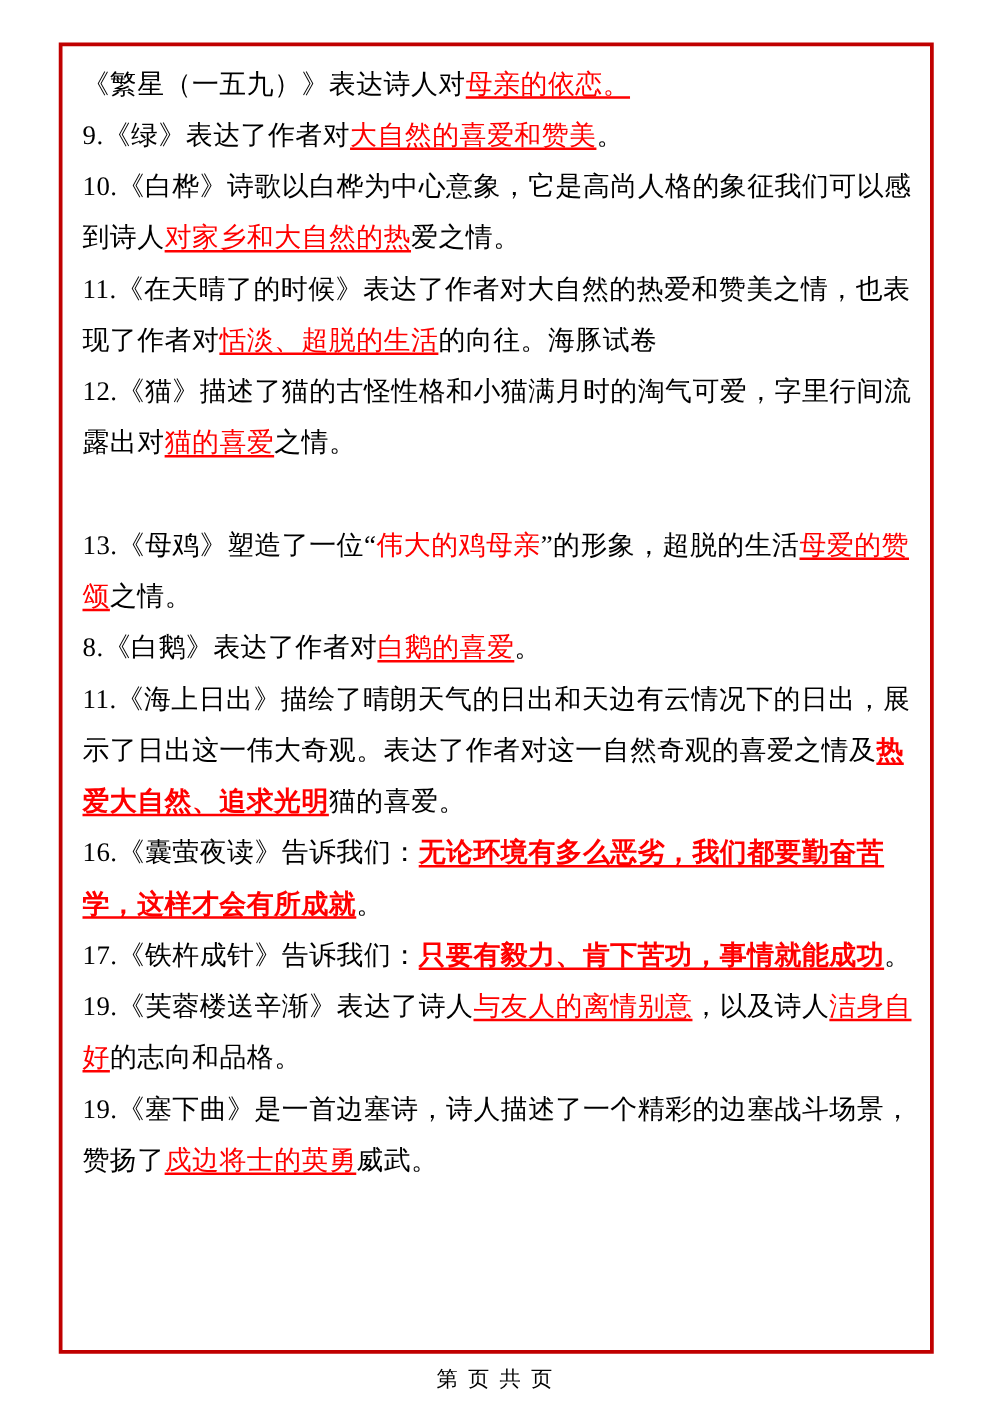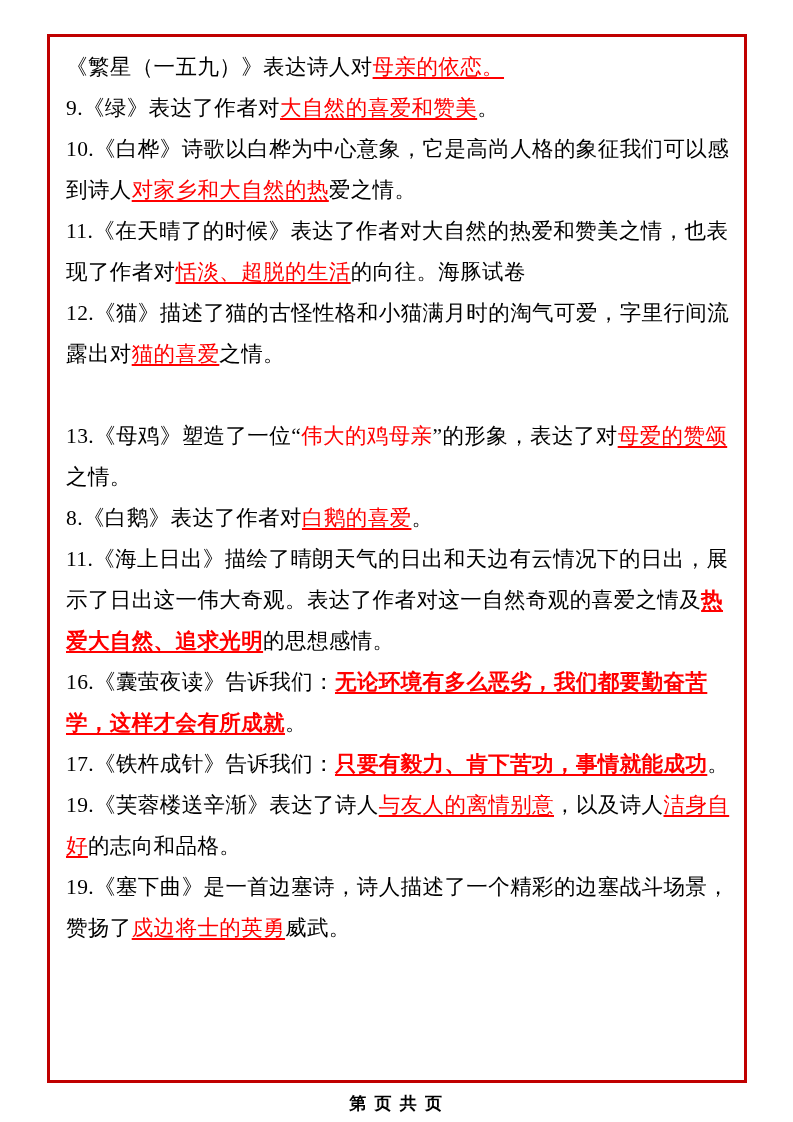--- a/index.html
+++ b/index.html
@@ -62,38 +62,37 @@
   .footer {
     position: absolute;
     left: 0;
     top: 1092px;
     width: 793px;
     text-align: center;
     font-size: 17px;
     letter-spacing: 2px;
     color: #000000;
     font-family: "Liberation Serif", "DejaVu Serif", serif;
-    font-weight: bold;
   }
 </style>
 </head>
 <body>
 
 <div class="page">
   <div class="doc-box">
     <div class="lines" id="lines-container">
         <div class="para"><span>《繁星（一五九）》表达诗人对</span><span class="red-ul">母亲的依恋。</span></div>
         <div class="para"><span>9.《绿》表达了作者对</span><span class="red-ul">大自然的喜爱和赞美</span><span>。</span></div>
         <div class="para"><span>10.《白桦》诗歌以白桦为中心意象，它是高尚人格的象征我们可以感到诗人</span><span class="red-ul">对家乡和大自然的热</span><span>爱之情。</span></div>
         <div class="para"><span>11.《在天晴了的时候》表达了作者对大自然的热爱和赞美之情，也表现了作者对</span><span class="red-ul">恬淡、超脱的生活</span><span>的向往。海豚试卷</span></div>
         <div class="para"><span>12.《猫》描述了猫的古怪性格和小猫满月时的淘气可爱，字里行间流露出对</span><span class="red-ul">猫的喜爱</span><span>之情。</span></div>
         <div class="para spacer"></div>
-        <div class="para"><span>13.《母鸡》塑造了一位“</span><span class="bold-red">伟大的鸡母亲</span><span>”的形象，表达了对</span><span class="red-ul">母爱的赞颂</span><span>之情。</span></div>
+        <div class="para"><span>13.《母鸡》塑造了一位“</span><span class="bold-red">伟大的鸡母亲</span><span>”的形象，超脱的生活</span><span class="red-ul">母爱的赞颂</span><span>之情。</span></div>
         <div class="para"><span>8.《白鹅》表达了作者对</span><span class="red-ul">白鹅的喜爱</span><span>。</span></div>
-        <div class="para"><span>11.《海上日出》描绘了晴朗天气的日出和天边有云情况下的日出，展示了日出这一伟大奇观。表达了作者对这一自然奇观的喜爱之情及</span><span class="bold-red-ul">热爱大自然、追求光明</span><span>的思想感情。</span></div>
+        <div class="para"><span>11.《海上日出》描绘了晴朗天气的日出和天边有云情况下的日出，展示了日出这一伟大奇观。表达了作者对这一自然奇观的喜爱之情及</span><span class="bold-red-ul">热爱大自然、追求光明</span><span>猫的喜爱。</span></div>
         <div class="para"><span>16.《囊萤夜读》告诉我们：</span><span class="bold-red-ul">无论环境有多么恶劣，我们都要勤奋苦学，这样才会有所成就</span><span>。</span></div>
         <div class="para"><span>17.《铁杵成针》告诉我们：</span><span class="bold-red-ul">只要有毅力、肯下苦功，事情就能成功</span><span>。</span></div>
         <div class="para"><span>19.《芙蓉楼送辛渐》表达了诗人</span><span class="red-ul">与友人的离情别意</span><span>，以及诗人</span><span class="red-ul">洁身自好</span><span>的志向和品格。</span></div>
         <div class="para"><span>19.《塞下曲》是一首边塞诗，诗人描述了一个精彩的边塞战斗场景，赞扬了</span><span class="red-ul">戍边将士的英勇</span><span>威武。</span></div>
       </div>
   </div>
   <div class="footer">第 页 共 页</div>
 </div>
 
 </body></html>

